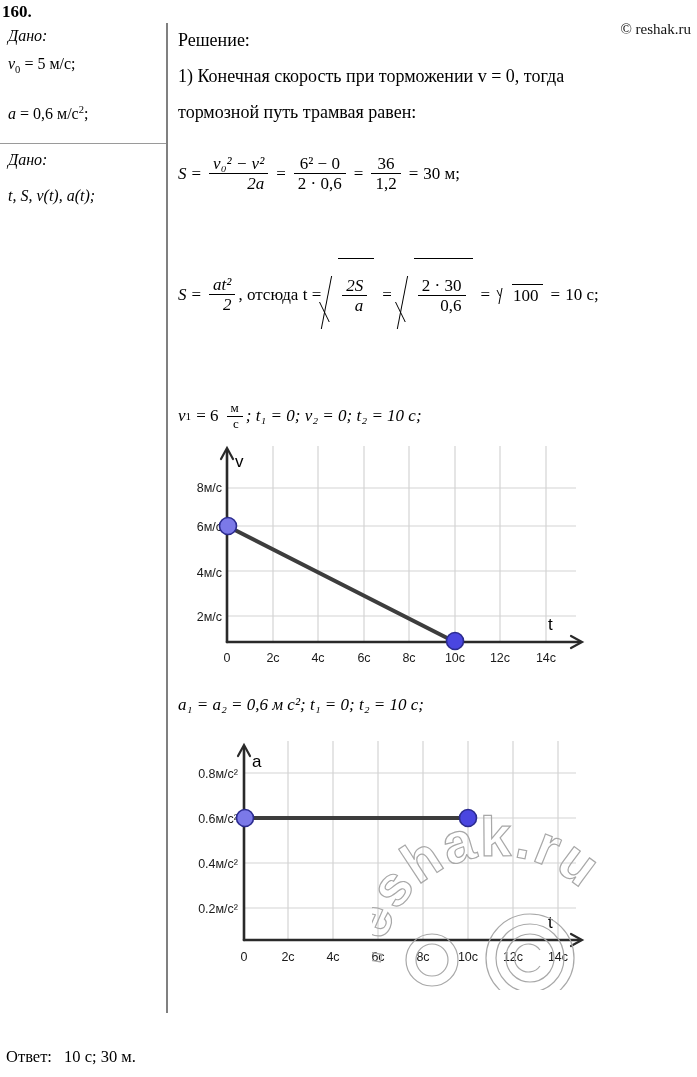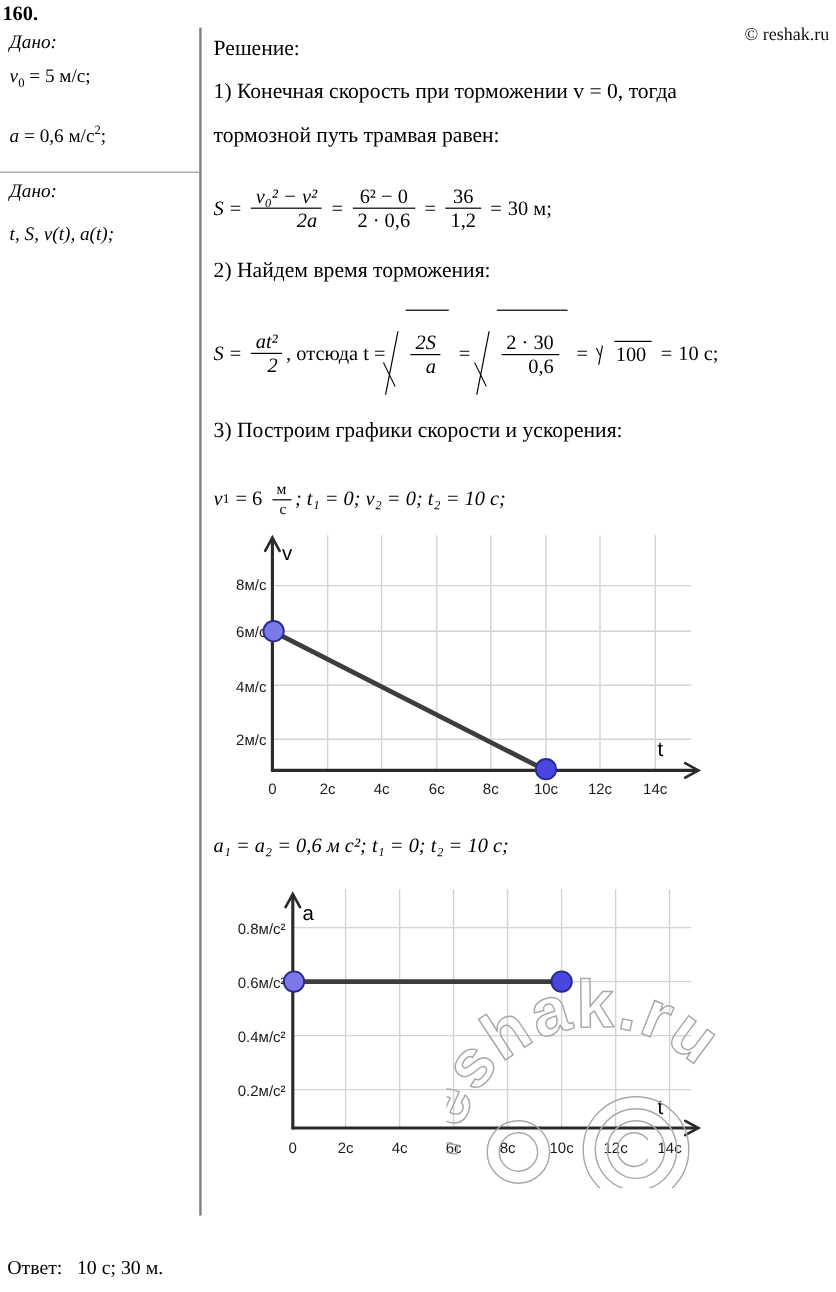--- a/index.html
+++ b/index.html
@@ -202,21 +202,20 @@
     </span>
     <span class="op">=</span>
     <span class="frac">
       <span class="num">36</span>
       <span class="den">1,2</span>
     </span>
     <span class="op">=</span>
     <span>30 м;</span>
   </div>
 
-  <div class="right-col rtext" id="step2-label">2) Найдем время торможения:</div>
 
   <div class="right-col eqrow" id="formula-t">
     <span class="mi">S</span>
     <span class="op">=</span>
     <span class="frac mi">
       <span class="num">at²</span>
       <span class="den">2</span>
     </span>
     <span>, отсюда t =</span>
     <span class="sqrt">
@@ -242,21 +241,20 @@
     <span class="sqrt">
       <span class="radical"></span>
       <span class="body">
           <span>100</span>
         </span>
     </span>
     <span class="op">=</span>
     <span>10 с;</span>
   </div>
 
-  <div class="right-col rtext" id="step3-label">3) Построим графики скорости и ускорения:</div>
 
   <div class="right-col eqrow" id="v-values">
     <span class="mi">v</span>
       <sub>1</sub>
     <span class="op">= 6</span>
     <span class="frac" style="font-size:13px">
       <span class="num">м</span>
       <span class="den">с</span>
     </span>
     <span class="mi">; t₁ = 0;  v₂ = 0;  t₂ = 10 с;</span>

